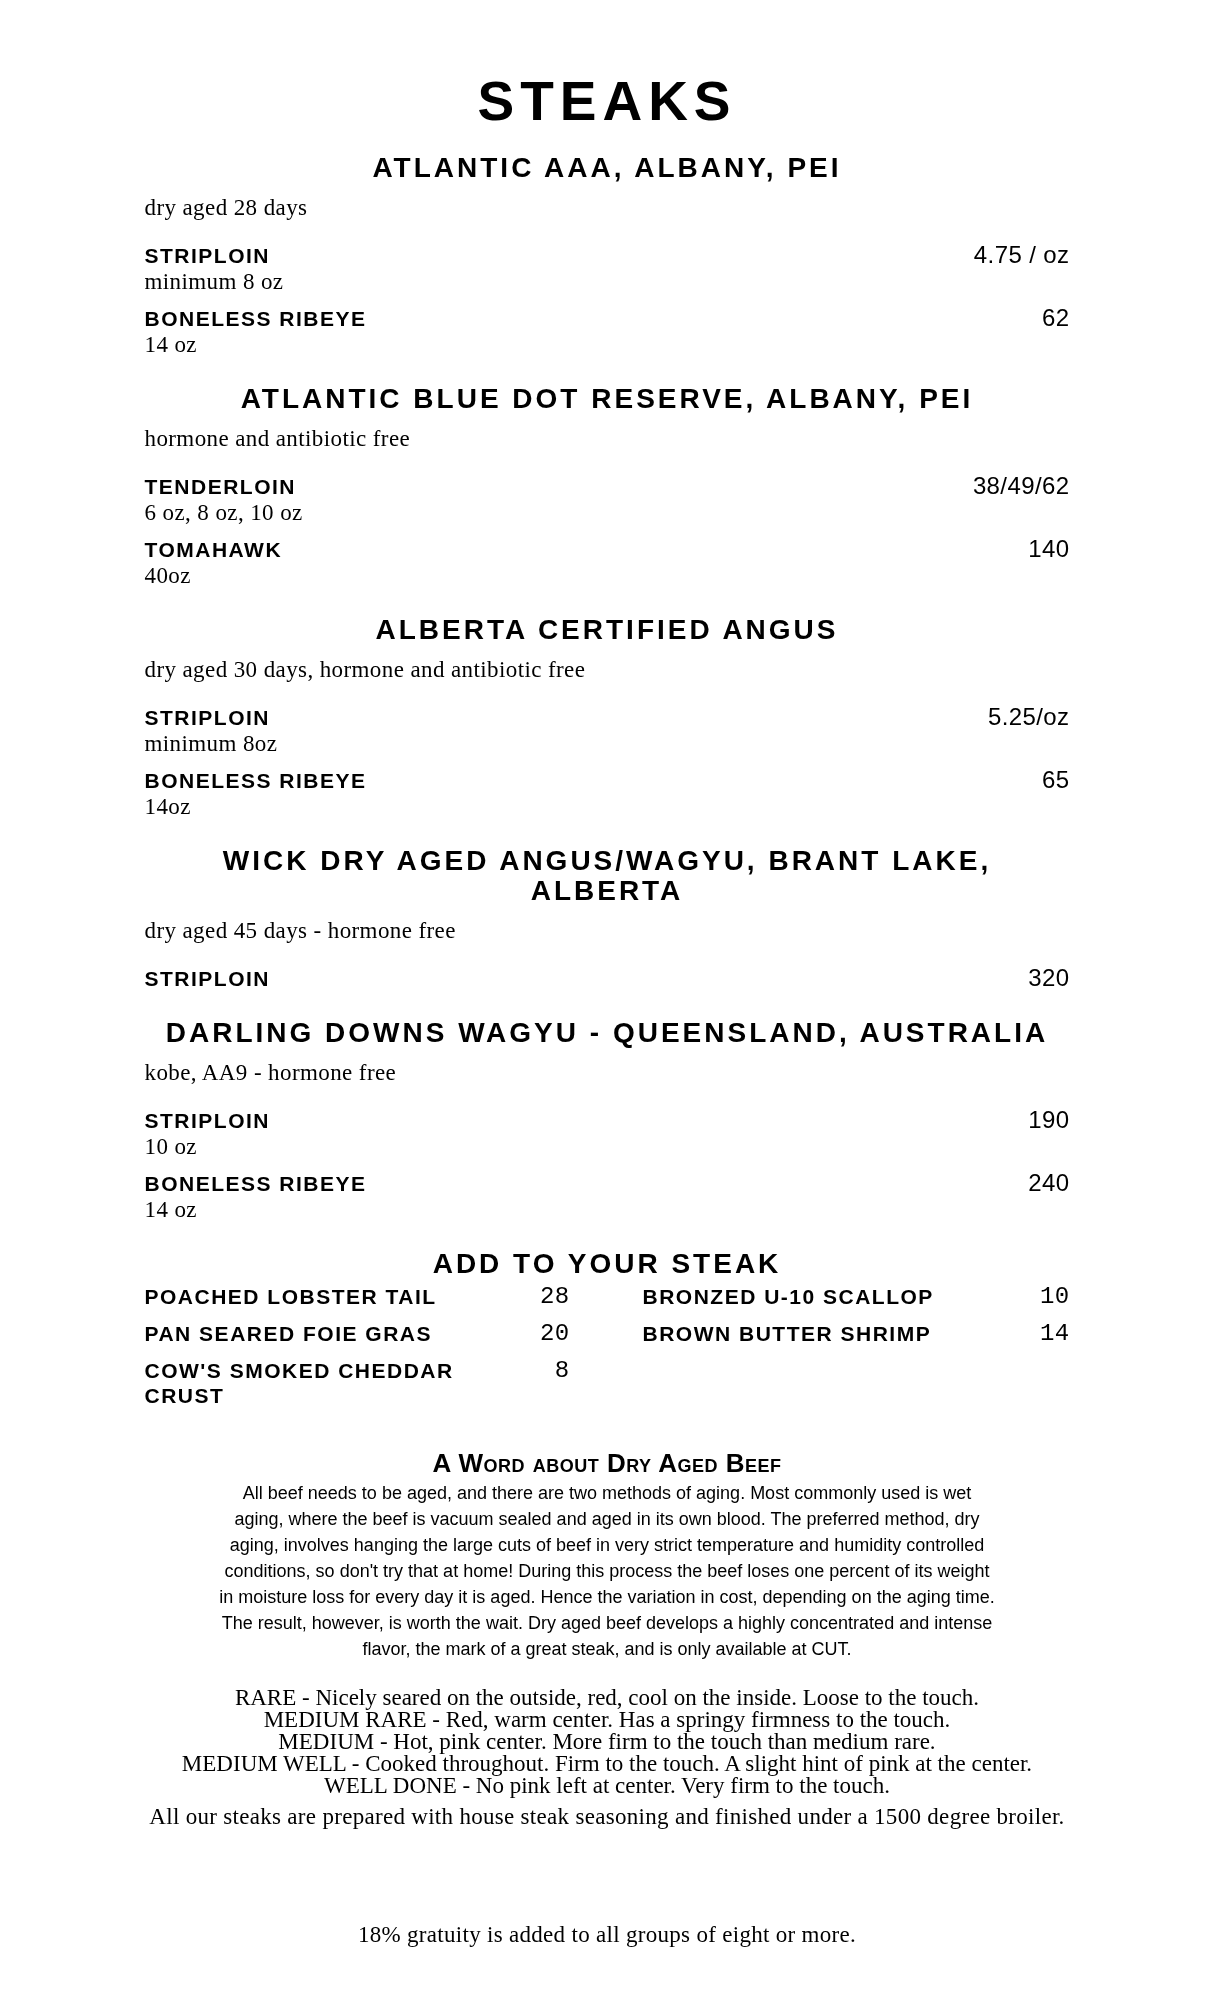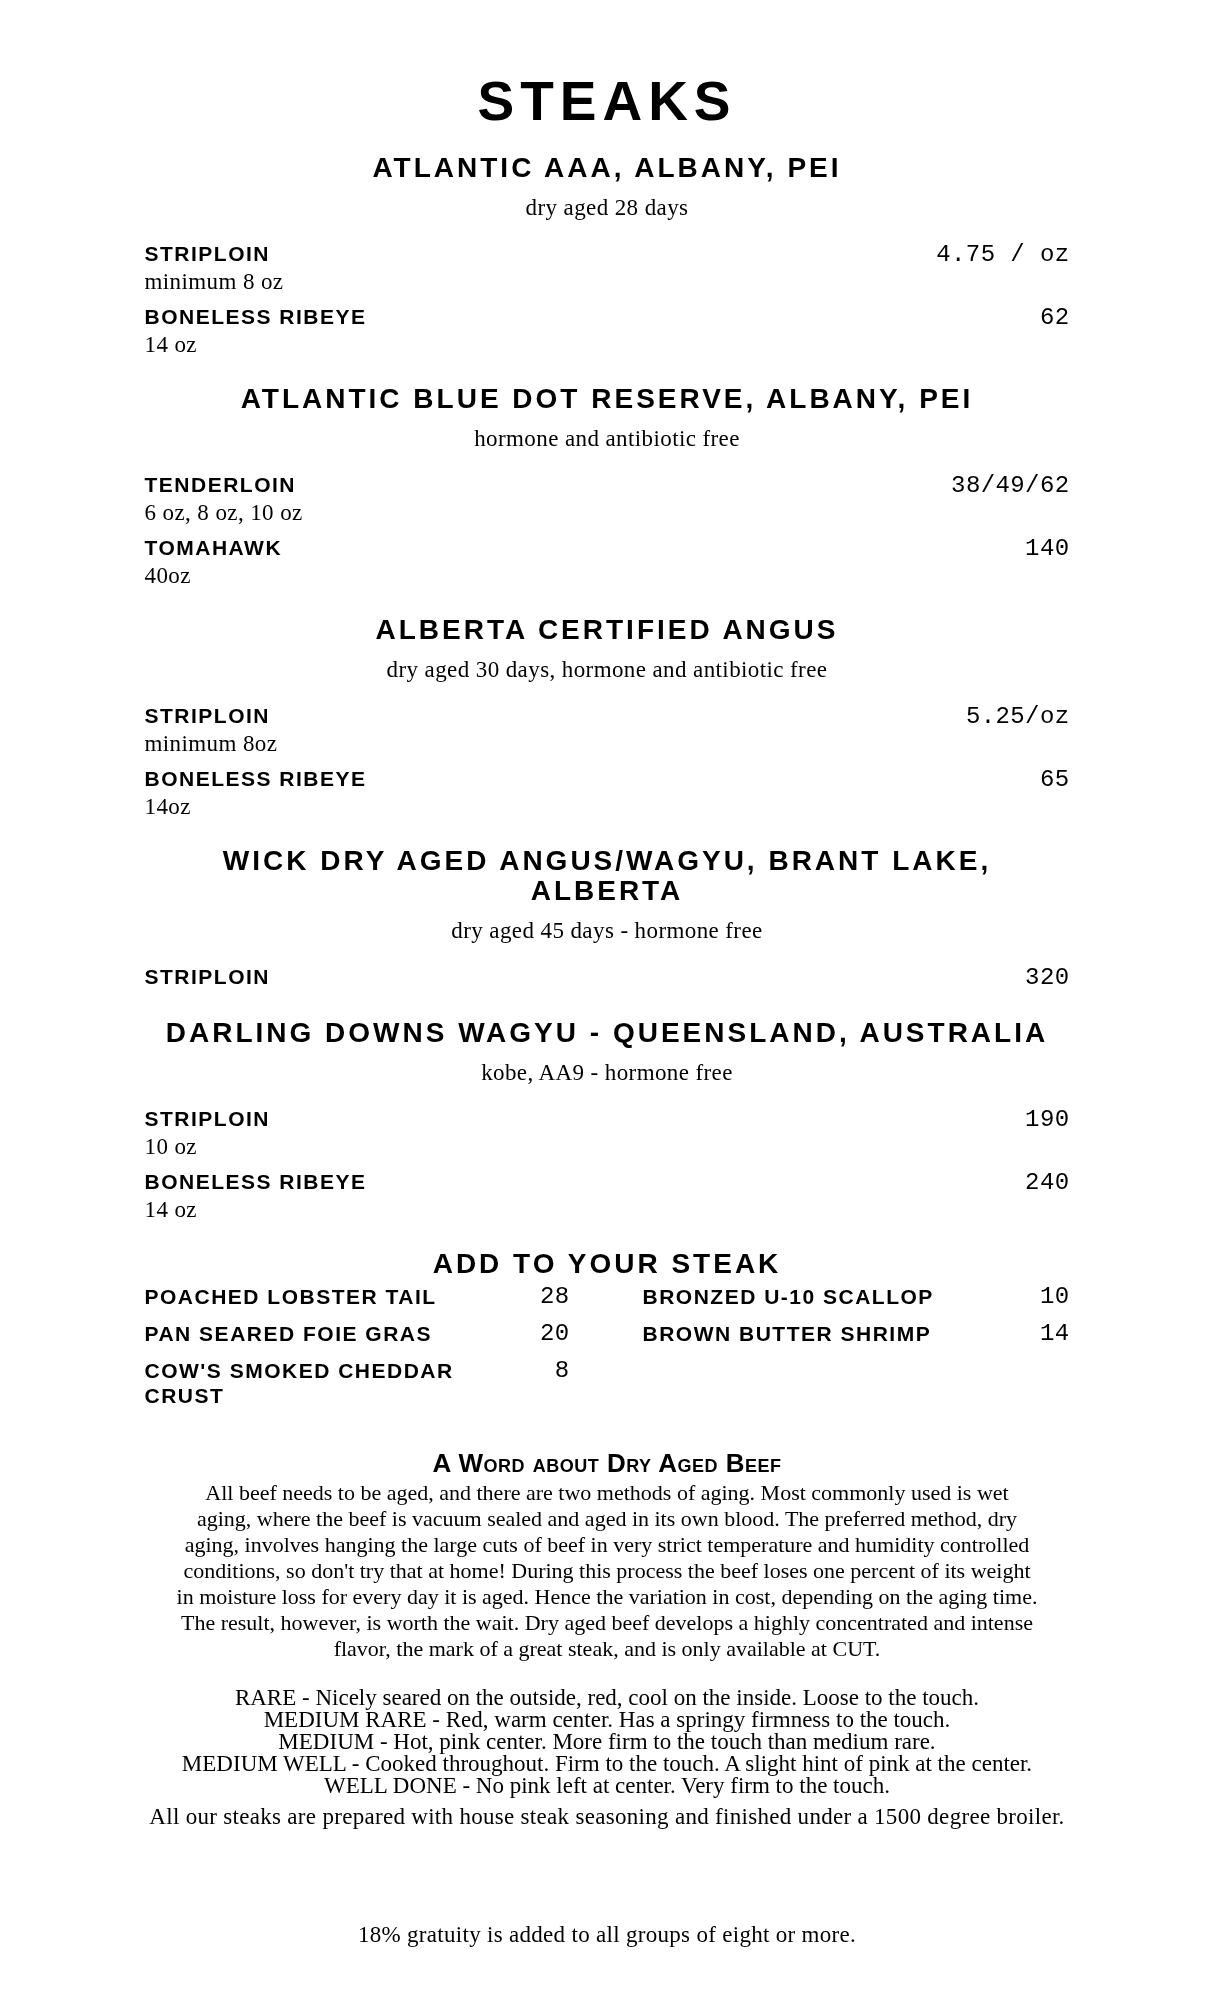--- a/index.html
+++ b/index.html
@@ -21,32 +21,32 @@
   }
   .section-heading {
     font-size: 28px; line-height: 30px; font-weight: bold;
     letter-spacing: 3px; text-align: center;
     margin-top: 28px;
   }
   .section-heading.first { margin-top: 24px; }
   .section-sub {
     font-family: "Liberation Serif", serif;
     font-size: 23px; line-height: 1; letter-spacing: 0.4px;
-    text-align: center; margin-top: 13px;
+    text-align: left; margin-top: 13px;
   }
   .item-row {
     display: flex; justify-content: space-between; align-items: baseline;
     margin-top: 13px;
   }
   .item-row.first-item { margin-top: 24px; }
   .item-name {
     font-size: 21px; line-height: 1; font-weight: bold; letter-spacing: 1.5px;
   }
   .item-price {
-    font-family: Liberation Mono, monospace;
+    font-family: Liberation Sans, sans-serif;
     font-size: 24px; line-height: 1; letter-spacing: 0.4px;
     text-align: left; white-space: nowrap;
   }
   .item-desc {
     font-family: "Liberation Serif", serif;
     font-size: 23px; line-height: 1; letter-spacing: 0.4px;
     margin-top: 3px;
   }
   .addons-grid {
     display: flex; margin-top: 5px;
@@ -67,22 +67,22 @@
     font-size: 24px; line-height: 25px; letter-spacing: 0.4px;
     text-align: center; white-space: nowrap;
   }
   .info-heading {
     font-size: 26px; line-height: 1; font-weight: bold;
     font-variant: small-caps; letter-spacing: 0.5px;
     text-align: center; margin-top: 42px;
   }
   .info-paragraph { margin-top: 4px; }
   .info-line {
-    font-family: Liberation Serif, serif;
-    font-size: 22px; line-height: 26px;
+    font-family: Liberation Sans, sans-serif;
+    font-size: 18px; line-height: 26px;
     text-align: center; white-space: nowrap;
   }
   .doneness-block { margin-top: 25px; }
   .doneness-line {
     font-family: "Liberation Serif", serif;
     font-size: 23px; line-height: 22px;
     text-align: center; white-space: nowrap;
   }
   .seasoning-note {
     font-family: "Liberation Serif", serif;

